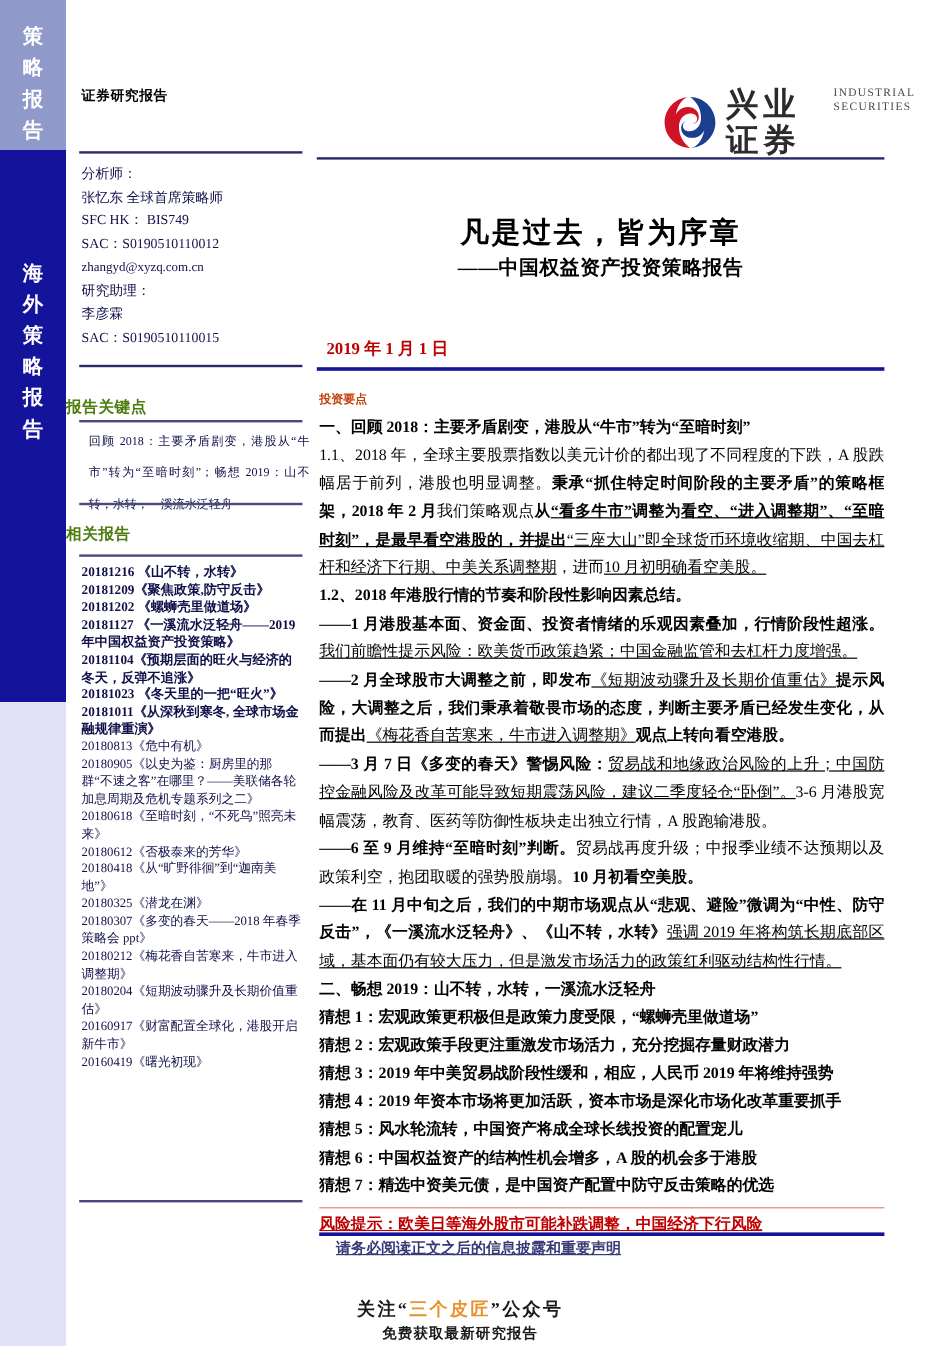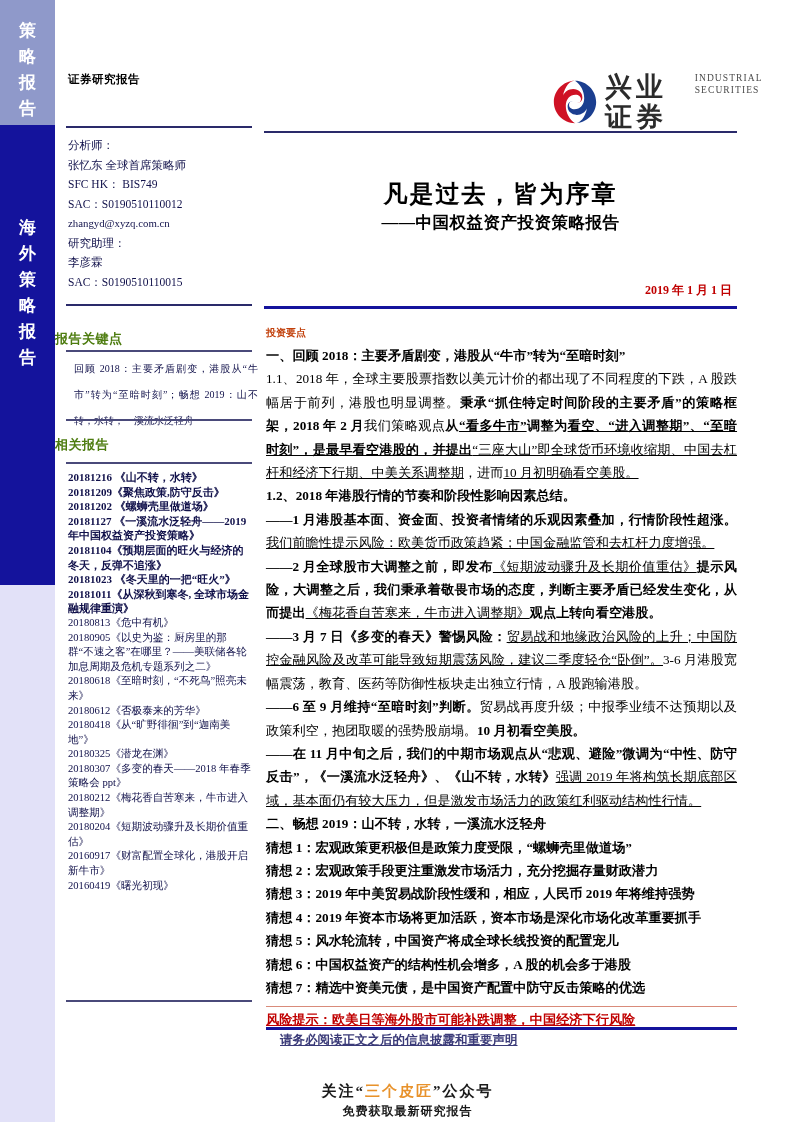--- a/index.html
+++ b/index.html
@@ -171,25 +171,24 @@
     width: 473px;
     text-align: center;
     font-size: 16.5px;
     font-weight: bold;
     color: #000;
     letter-spacing: 0.5px;
     font-family: "Liberation Serif", serif;
   }
   .title-date {
     position: absolute;
-    left: 264px;
+    left: 272px;
     top: 282px;
     width: 468px;
-    text-align: right;
-    font-size: 12px;
+    font-size: 14px;
     font-weight: bold;
     color: #c00000;
     font-family: "Liberation Serif", serif;
   }
   .title-rule {
     position: absolute;
     left: 264px;
     top: 306px;
     width: 473px;
     height: 3px;
@@ -308,21 +307,20 @@
     color: #3a3a78;
     font-family: "Liberation Serif", serif;
     text-decoration: underline;
   }
   .promo {
     position: absolute;
     left: 0;
     top: 1082px;
     width: 767px;
     text-align: center;
-    margin-left: 24px;
   }
   .promo-l1 {
     font-size: 15px;
     font-weight: bold;
     color: #1a1a1a;
     letter-spacing: 2px;
     font-family: "Liberation Serif", serif;
   }
   .promo-l1 .hl { color: #e8922b; }
   .promo-l2 {

